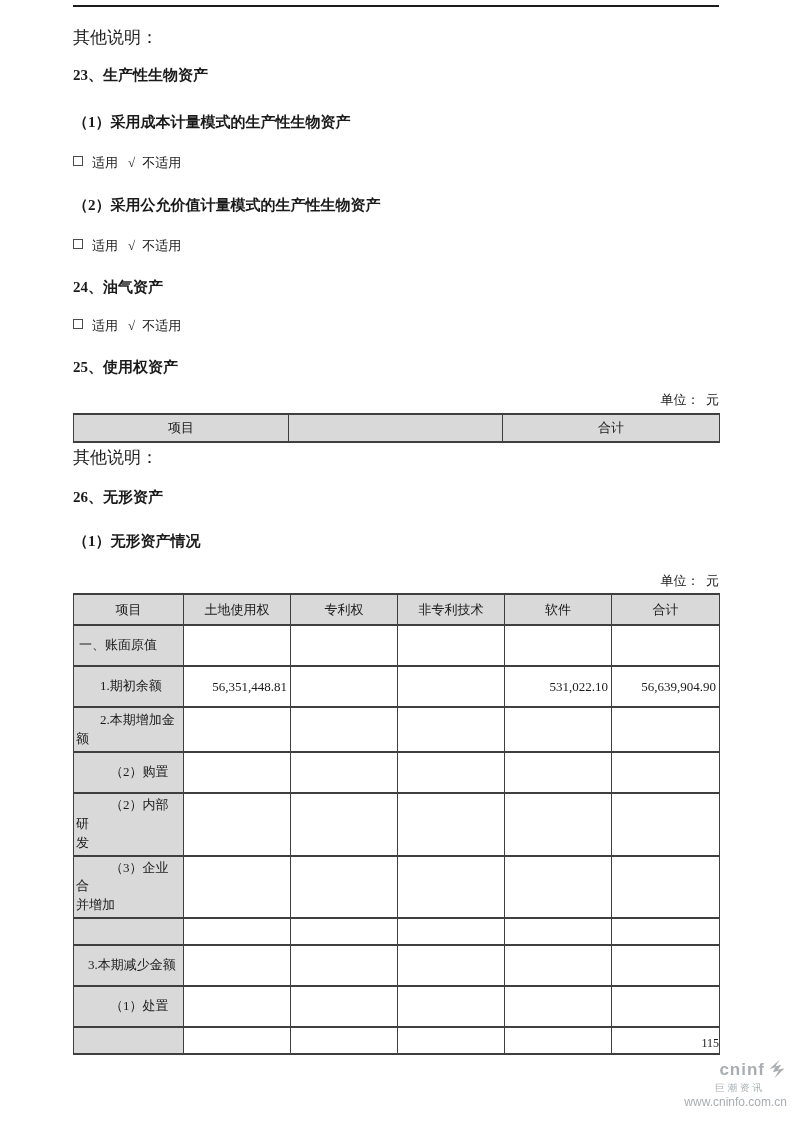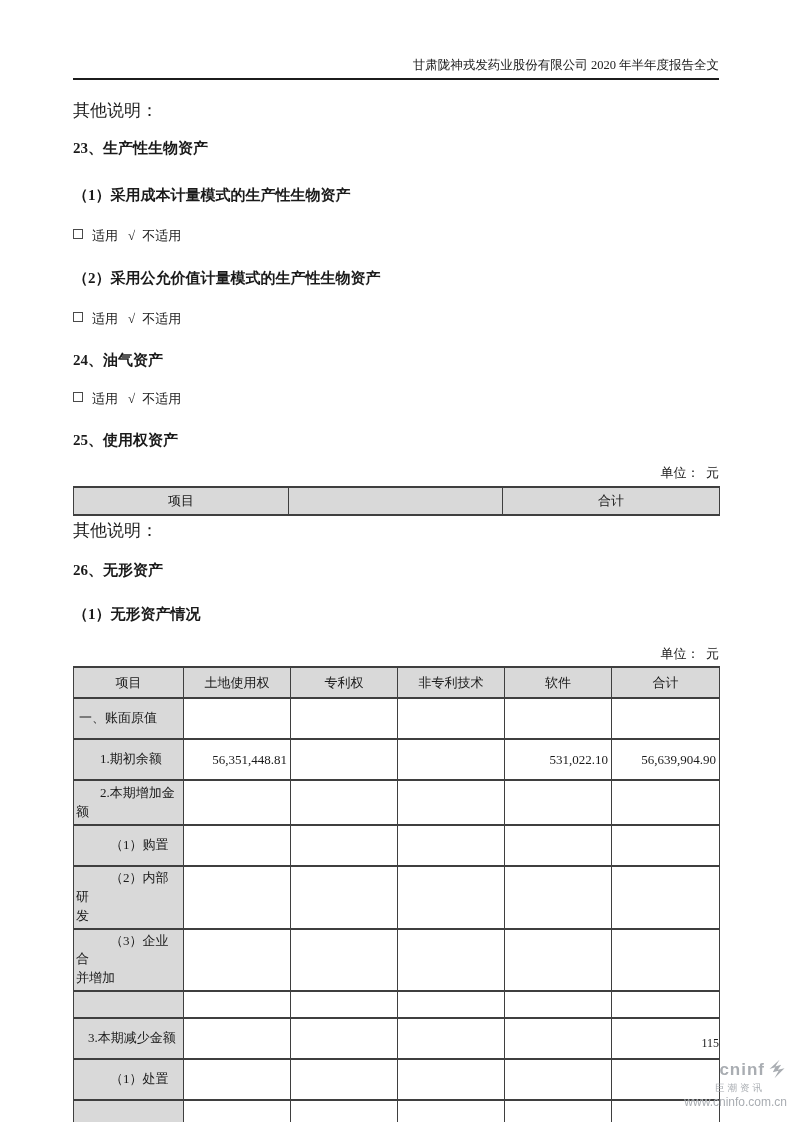--- a/index.html
+++ b/index.html
@@ -54,21 +54,20 @@
   .logo-top{display:flex;align-items:center;justify-content:flex-end;gap:2px;}
   .logo-brand{font-family:"Liberation Sans","DejaVu Sans",sans-serif;font-weight:bold;font-size:17px;letter-spacing:1px;}
   .logo-cn{font-size:9.5px;letter-spacing:3px;margin-top:1px;margin-right:22px;}
   .logo-url{font-family:"Liberation Sans","DejaVu Sans",sans-serif;font-size:12px;margin-top:2px;}
 </style>
 </head>
 <body>
 
 <div class="content">
 
-  <div class="doc-header">甘肃陇神戎发药业股份有限公司 2020 年半年度报告全文</div>
   <div class="rule"></div>
 
   <div class="note">其他说明：</div>
 
   <div class="sec mt-s23">23、生产性生物资产</div>
 
   <div class="sec mt-s23_1">（1）采用成本计量模式的生产性生物资产</div>
 
   <div class="chk">
     <span class="box"></span><span class="lbl1">适用</span><span class="mark">√</span><span>不适用</span>
@@ -150,21 +149,21 @@
       <tr class="h2">
         <td class="c1 ind-b">2.本期增加金
 额</td>
         <td class="num"></td>
         <td class="num"></td>
         <td class="num"></td>
         <td class="num"></td>
         <td class="num"></td>
       </tr>
       <tr class="h1">
-        <td class="c1 ind-c">（1）购置</td>
+        <td class="c1 ind-c">（2）购置</td>
         <td class="num"></td>
         <td class="num"></td>
         <td class="num"></td>
         <td class="num"></td>
         <td class="num"></td>
       </tr>
       <tr class="h2">
         <td class="c1 ind-c">（2）内部研
 发</td>
         <td class="num"></td>

